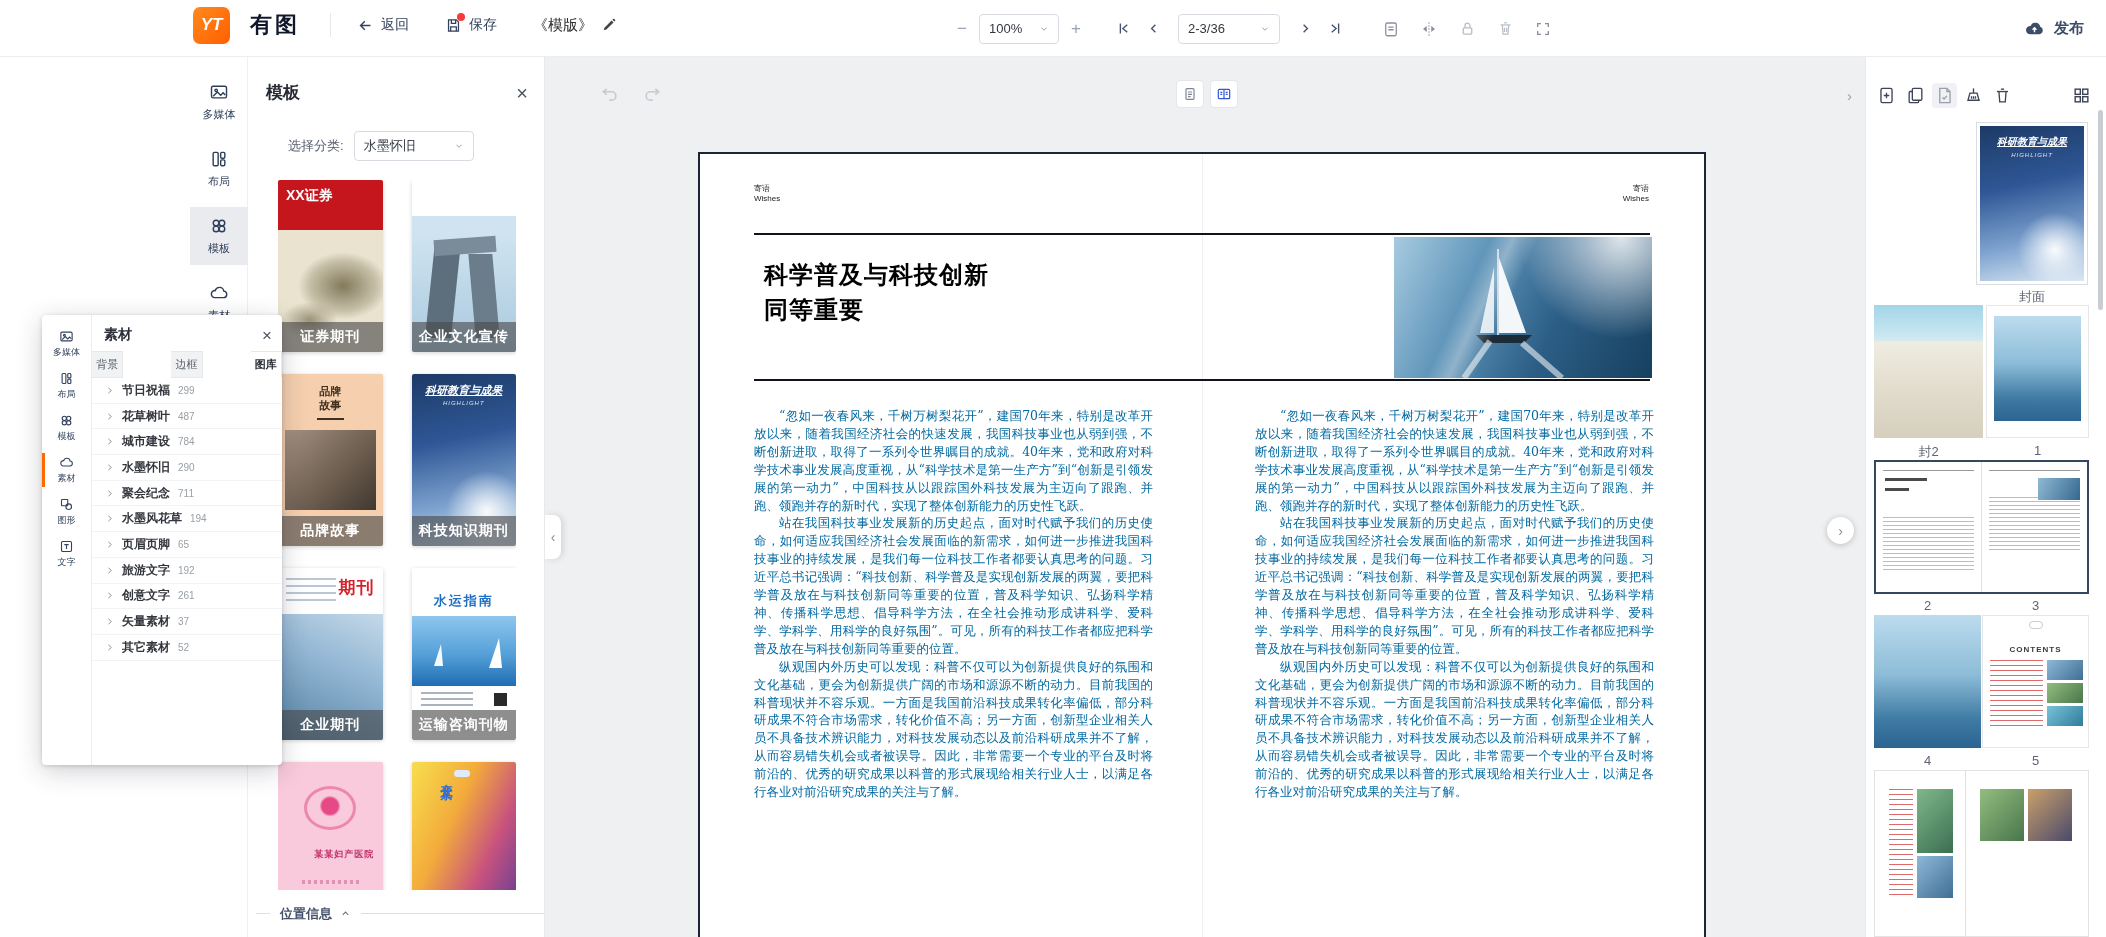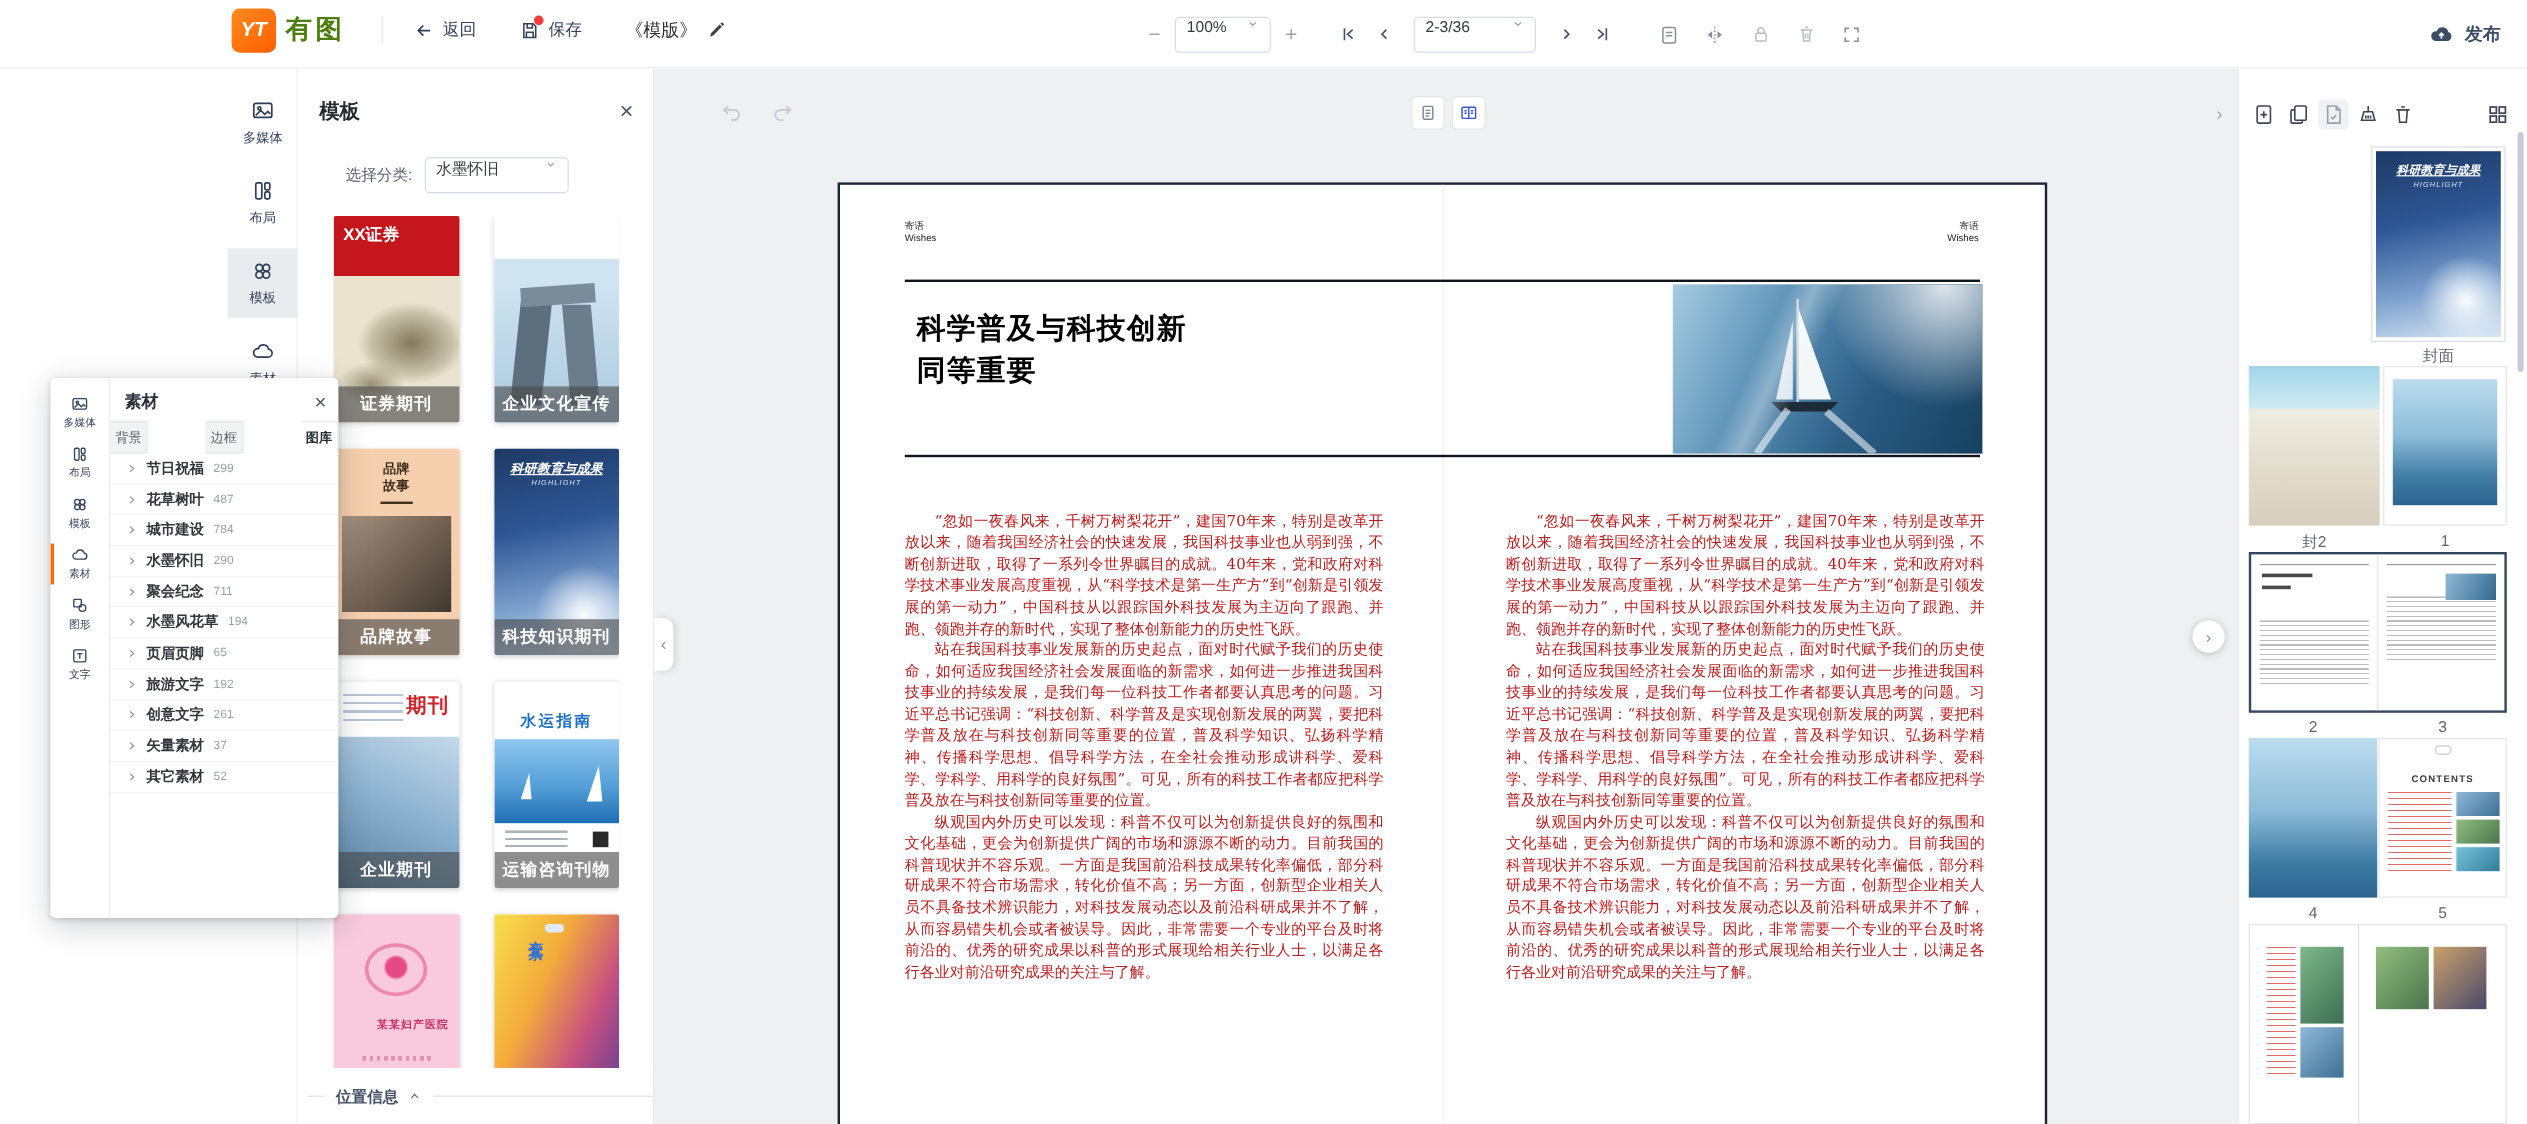--- a/index.html
+++ b/index.html
@@ -7,31 +7,31 @@
     font-family:"Liberation Sans","DejaVu Sans",sans-serif; }
   svg { display:block; }
 
   
   .topbar { position:absolute; left:0; top:0; width:2106px; height:57px; background:#fff;
     border-bottom:1px solid #ebedf0; z-index:80; }
   .tb-left { position:absolute; left:193px; top:0; height:50px; display:flex; align-items:center; }
   .logo-box { width:37px; height:37px; border-radius:7px; background:linear-gradient(135deg,#ff8a1e,#ff5f00);
     color:#fff; font-weight:bold; font-style:italic; font-size:17px; display:flex; align-items:center; justify-content:center; }
   .logo-name { font-family:"DejaVu Serif","Liberation Serif",serif; font-size:22px; font-weight:bold;
-    color:#4d7c0f; margin-left:8px; letter-spacing:3px; }
+    color:#0f172a; margin-left:20px; letter-spacing:3px; }
   .tb-div { width:1px; height:24px; background:#e5e7ea; margin:0 26px 0 30px; }
   .tb-btn { display:flex; align-items:center; gap:7px; color:#33415c; font-size:14px; cursor:pointer; margin-right:36px; }
   .save-wrap { position:relative; }
   .save-dot { position:absolute; right:-3px; top:-4px; width:8px; height:8px; border-radius:50%; background:#f53b3b; }
   .doc-title { display:flex; align-items:center; gap:9px; color:#2f2f2f; font-size:15px; }
 
   .tb-mid { position:absolute; left:952px; top:0; height:57px; display:flex; align-items:center; }
   .zoom-minus,.zoom-plus { color:#9aa3b2; font-size:17px; width:20px; text-align:center; cursor:pointer; }
   .tb-box { height:30px; border:1px solid #d8dce2; border-radius:4px; background:#fff; display:flex;
-    align-items:flex-start; justify-content:space-between; padding:0 9px; color:#33383f; font-size:13px; cursor:pointer; }
+    align-items:center; justify-content:space-between; padding:0 9px; color:#33383f; font-size:13px; cursor:pointer; }
   .zoom-box { width:80px; margin:0 7px; }
   .page-box { width:102px; margin:0 10px; }
   .nav-ic { width:30px; display:flex; justify-content:center; color:#46536b; cursor:pointer; }
   .tools-gap { width:22px; }
   .tool-ic { width:38px; display:flex; justify-content:center; color:#8a909c; cursor:pointer; }
   .tool-ic.dim { color:#b7bcc5; }
 
   .tb-right { position:absolute; right:22px; top:0; height:57px; display:flex; align-items:center; gap:9px;
     color:#3c4d67; font-size:15px; font-weight:bold; cursor:pointer; }
 
@@ -163,21 +163,21 @@
   .rule { position:absolute; left:54px; right:54px; height:2px; background:#10151c; }
   .rule.top { top:79px; } .rule.bot { top:225px; }
   .art-title { position:absolute; left:64px; top:103px; font-size:24px; font-weight:bold;
     line-height:35px; color:#000; letter-spacing:1px; cursor:text; }
   .sail { position:absolute; left:694px; top:83px; width:258px; height:141px; overflow:hidden; cursor:move;
     background:linear-gradient(115deg,#a7cbe0 0%,#5d93b8 32%,#2c5e86 62%,#16405f 100%); }
   .sail .glare { position:absolute; inset:0;
     background:radial-gradient(circle at 88% 0%, rgba(255,255,255,.85) 0%, rgba(255,255,255,0) 38%),
       linear-gradient(295deg, rgba(255,255,255,0) 55%, rgba(255,255,255,.35) 63%, rgba(255,255,255,0) 70%); }
   .col { position:absolute; top:253px; width:399px; font-family:"DejaVu Serif","Liberation Serif",serif;
-    font-size:12.5px; line-height:17.9px; text-align:justify; color:#b91c1c; cursor:text;margin-top:18px; }
+    font-size:12.5px; line-height:17.9px; text-align:justify; color:#0369a1; cursor:text; }
   .col.cl { left:54px; } .col.cr { left:555px; }
   .col p { text-indent:2em; }
 
   .collapse-left { position:absolute; left:0; top:458px; width:16px; height:44px; background:#fff;
     border-radius:0 8px 8px 0; box-shadow:2px 0 6px rgba(0,0,0,.12); display:flex; align-items:center;
     justify-content:center; color:#878d98; font-size:14px; cursor:pointer; }
   .collapse-right { position:absolute; right:11px; top:460px; width:27px; height:27px; border-radius:50%;
     background:#fff; box-shadow:0 1px 6px rgba(0,0,0,.22); display:flex; align-items:center;
     justify-content:center; color:#878d98; font-size:14px; cursor:pointer; }
 

